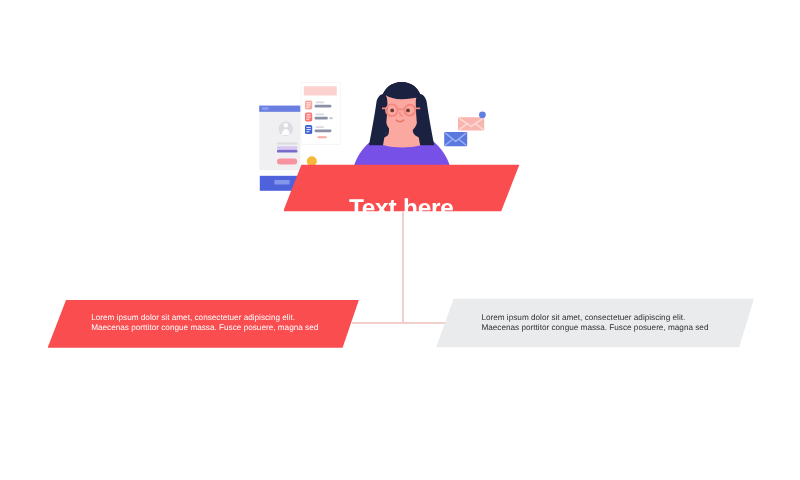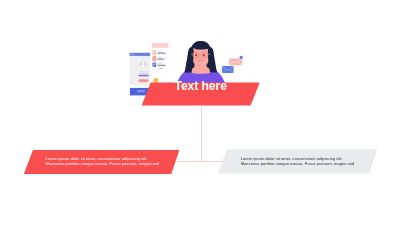--- a/index.html
+++ b/index.html
@@ -9,21 +9,21 @@
   #slide{position:relative;width:400px;height:225px;background:#fff;overflow:hidden;}
   .abs{position:absolute;}
 
   
   .conn{position:absolute;background:#f0cfcd;}
 
   
   #banner{position:absolute;left:141.6px;top:82.4px;width:118.1px;height:23.2px;
           background:#f94d4f;
           clip-path:polygon(9.1px 0, 118.1px 0, 109px 23.2px, 0 23.2px);}
-  #banner-label{position:absolute;left:141.6px;top:74px;width:118.1px;height:23.2px;
+  #banner-label{position:absolute;left:141.6px;top:92px;width:118.1px;height:23.2px;
           display:flex;align-items:center;justify-content:center;
           color:#fff;font-size:12.2px;font-weight:bold;letter-spacing:-0.1px;}
 
   
   .box{position:absolute;height:23.8px;}
   .boxtext{position:absolute;font-size:4.1px;line-height:4.6px;white-space:nowrap;}
 </style>
 </head>
 <body>
 

